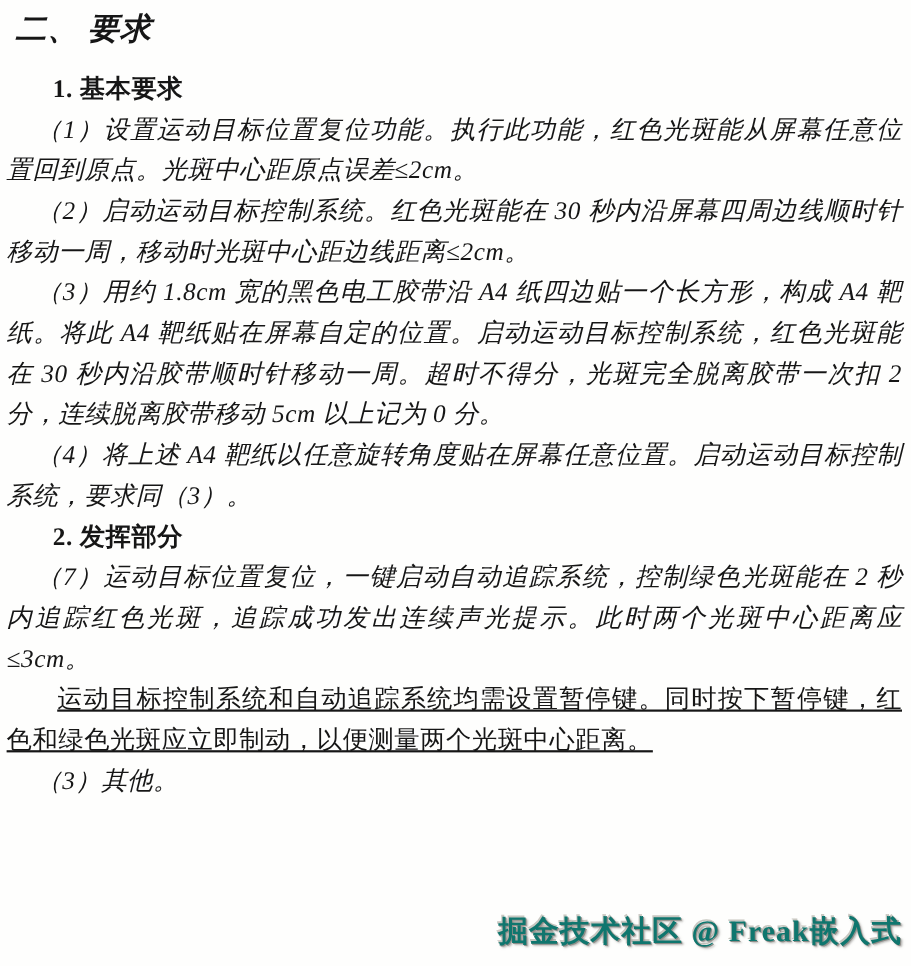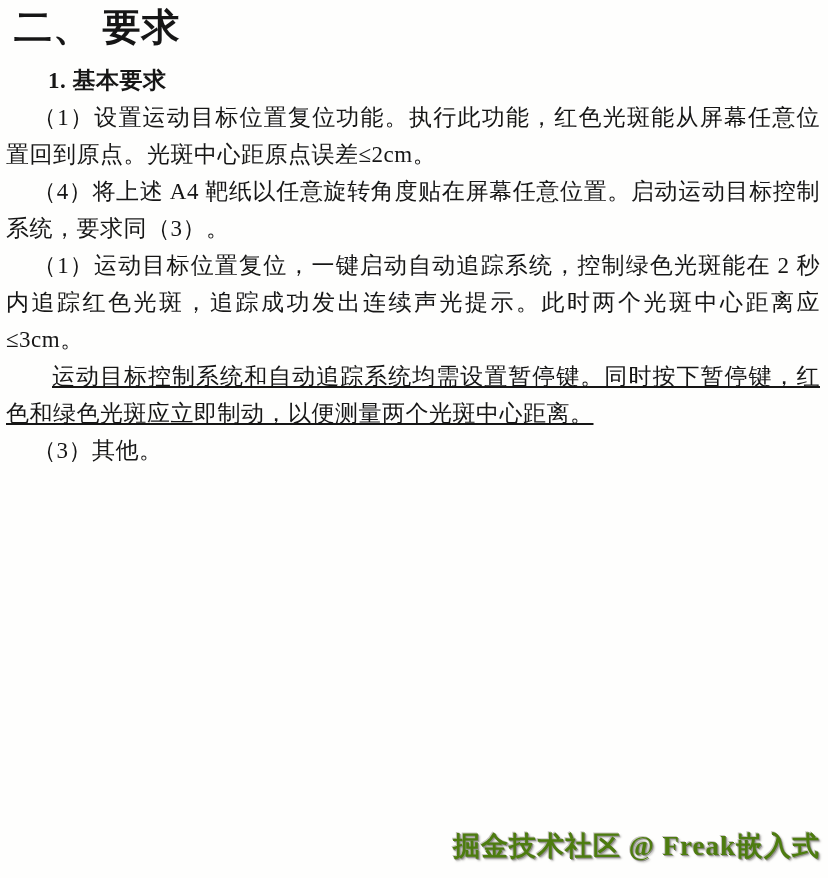--- a/index.html
+++ b/index.html
@@ -5,60 +5,63 @@
   html,body{margin:0;padding:0;}
   body{
     width:828px;height:878px;
     background:#fefefdff;
     position:relative;overflow:hidden;
     font-family:"Liberation Serif","DejaVu Serif",serif;
     color:#161616;
   }
   .doc{position:absolute;left:6px;top:4px;width:814px;}
   .section-title{
-    font-size:38px;line-height:42px;font-weight:bold;
-    margin:2px 0 14px 8px;letter-spacing:1px;
+    font-size:28px;line-height:42px;font-weight:bold;
+    margin:2px 0 14px 8px;letter-spacing:1px;font-style:italic;
   }
   .sub-heading{
     font-size:23px;line-height:37px;font-weight:bold;
     margin:0 0 0 42px;letter-spacing:0.5px;
   }
   .para{
     font-size:23px;line-height:37px;margin:0;
     text-align:justify;letter-spacing:0.5px;
   }
-  .para.paren{text-indent:27px;}
+  .para.paren{text-indent:27px;font-style:italic;}
   .para.plain{text-indent:46px;text-decoration:underline;}
   .watermark{
     position:absolute;right:8px;bottom:14px;
     font-size:27px;font-weight:bold;letter-spacing:1px;white-space:nowrap;
-    color:#4d7c0f;
+    color:#0f766e;
     text-shadow:
       1px 1px 0 #8f8e89,
       2px 2px 2px rgba(120,119,114,0.55),
       -1px -1px 0 #c9c8c2;
   }
 </style>
 </head>
 <body>
 
 <div class="doc">
 
   <div class="section-title">二、 要求</div>
 
   <div class="sub-heading">1. 基本要求</div>
 
   <p class="para paren">（1）设置运动目标位置复位功能。执行此功能，红色光斑能从屏幕任意位置回到原点。光斑中心距原点误差≤2cm。</p>
 
+  <p class="para paren">（2）启动运动目标控制系统。红色光斑能在 30 秒内沿屏幕四周边线顺时针移动一周，移动时光斑中心距边线距离≤2cm。</p>
 
+  <p class="para paren">（3）用约 1.8cm 宽的黑色电工胶带沿 A4 纸四边贴一个长方形，构成 A4 靶纸。将此 A4 靶纸贴在屏幕自定的位置。启动运动目标控制系统，红色光斑能在 30 秒内沿胶带顺时针移动一周。超时不得分，光斑完全脱离胶带一次扣 2 分，连续脱离胶带移动 5cm 以上记为 0 分。</p>
 
   <p class="para paren">（4）将上述 A4 靶纸以任意旋转角度贴在屏幕任意位置。启动运动目标控制系统，要求同（3）。</p>
 
+  <div class="sub-heading">2. 发挥部分</div>
 
-  <p class="para paren">（1）运动目标位置复位，一键启动自动追踪系统，控制绿色光斑能在 2 秒内追踪红色光斑，追踪成功发出连续声光提示。此时两个光斑中心距离应≤3cm。</p>
+  <p class="para paren">（7）运动目标位置复位，一键启动自动追踪系统，控制绿色光斑能在 2 秒内追踪红色光斑，追踪成功发出连续声光提示。此时两个光斑中心距离应≤3cm。</p>
 
 
   <p class="para plain">运动目标控制系统和自动追踪系统均需设置暂停键。同时按下暂停键，红色和绿色光斑应立即制动，以便测量两个光斑中心距离。</p>
 
   <p class="para paren">（3）其他。</p>
 
 </div>
 
 <div class="watermark">掘金技术社区 @ Freak嵌入式</div>
 

